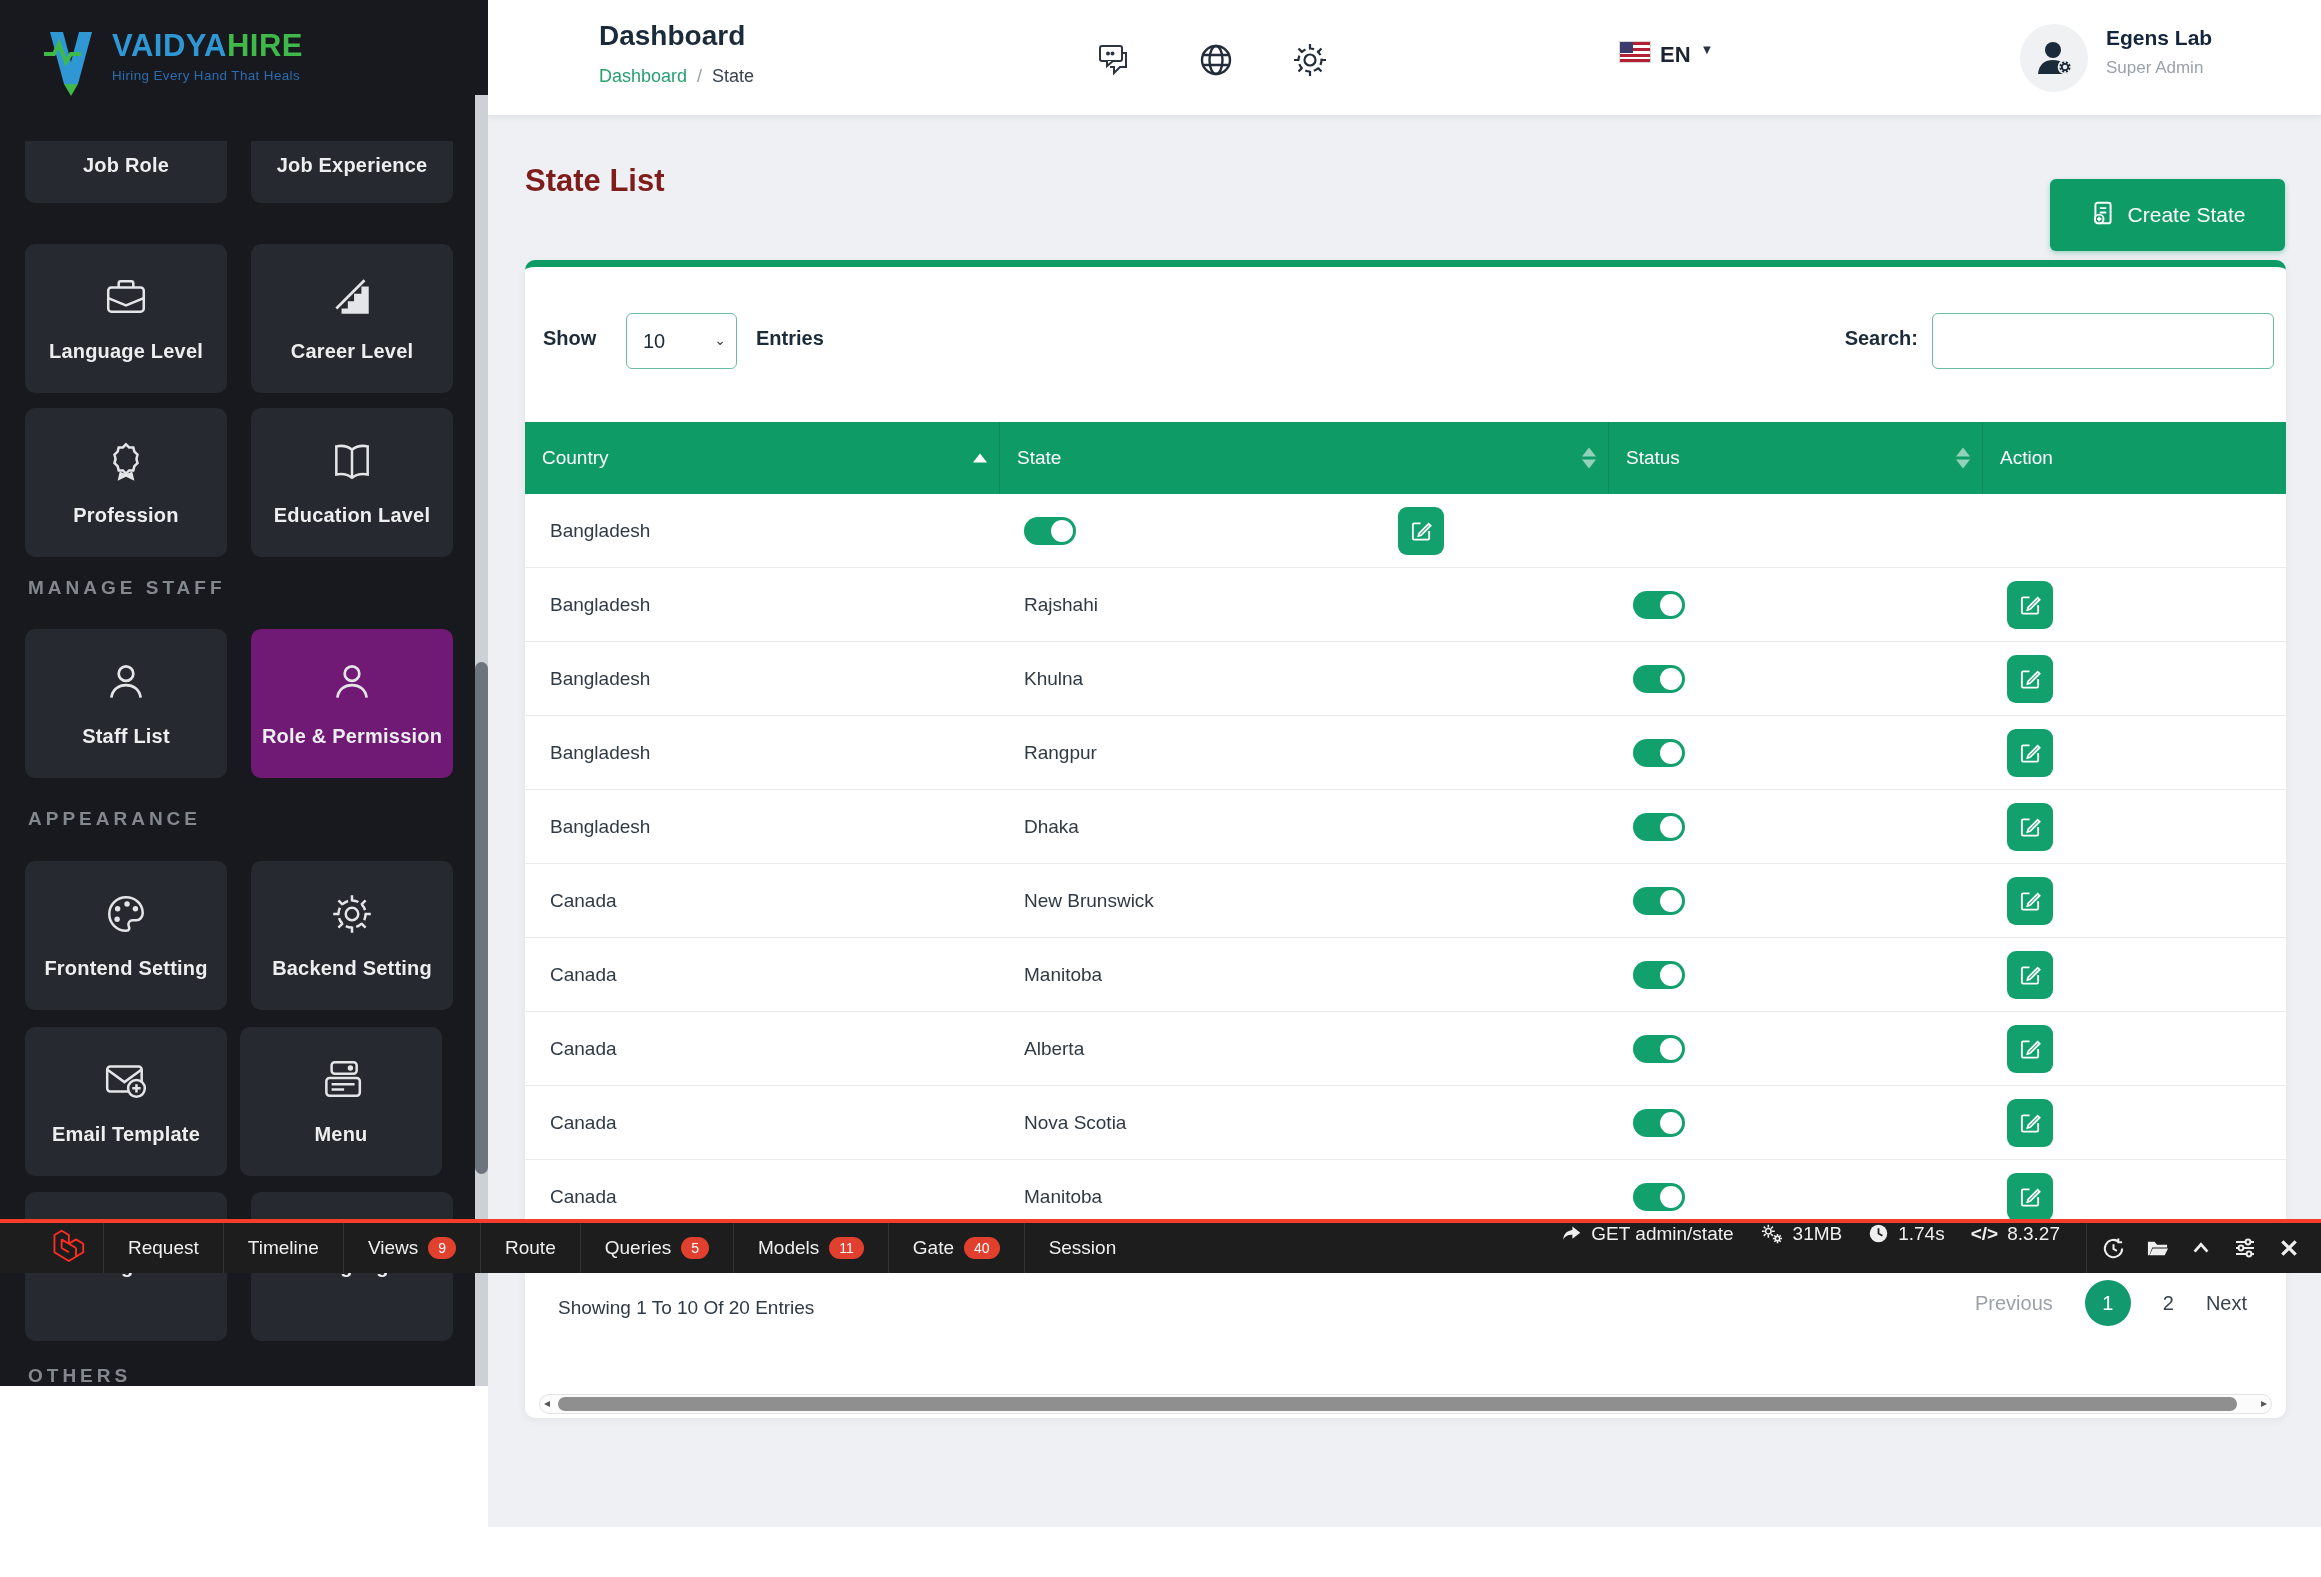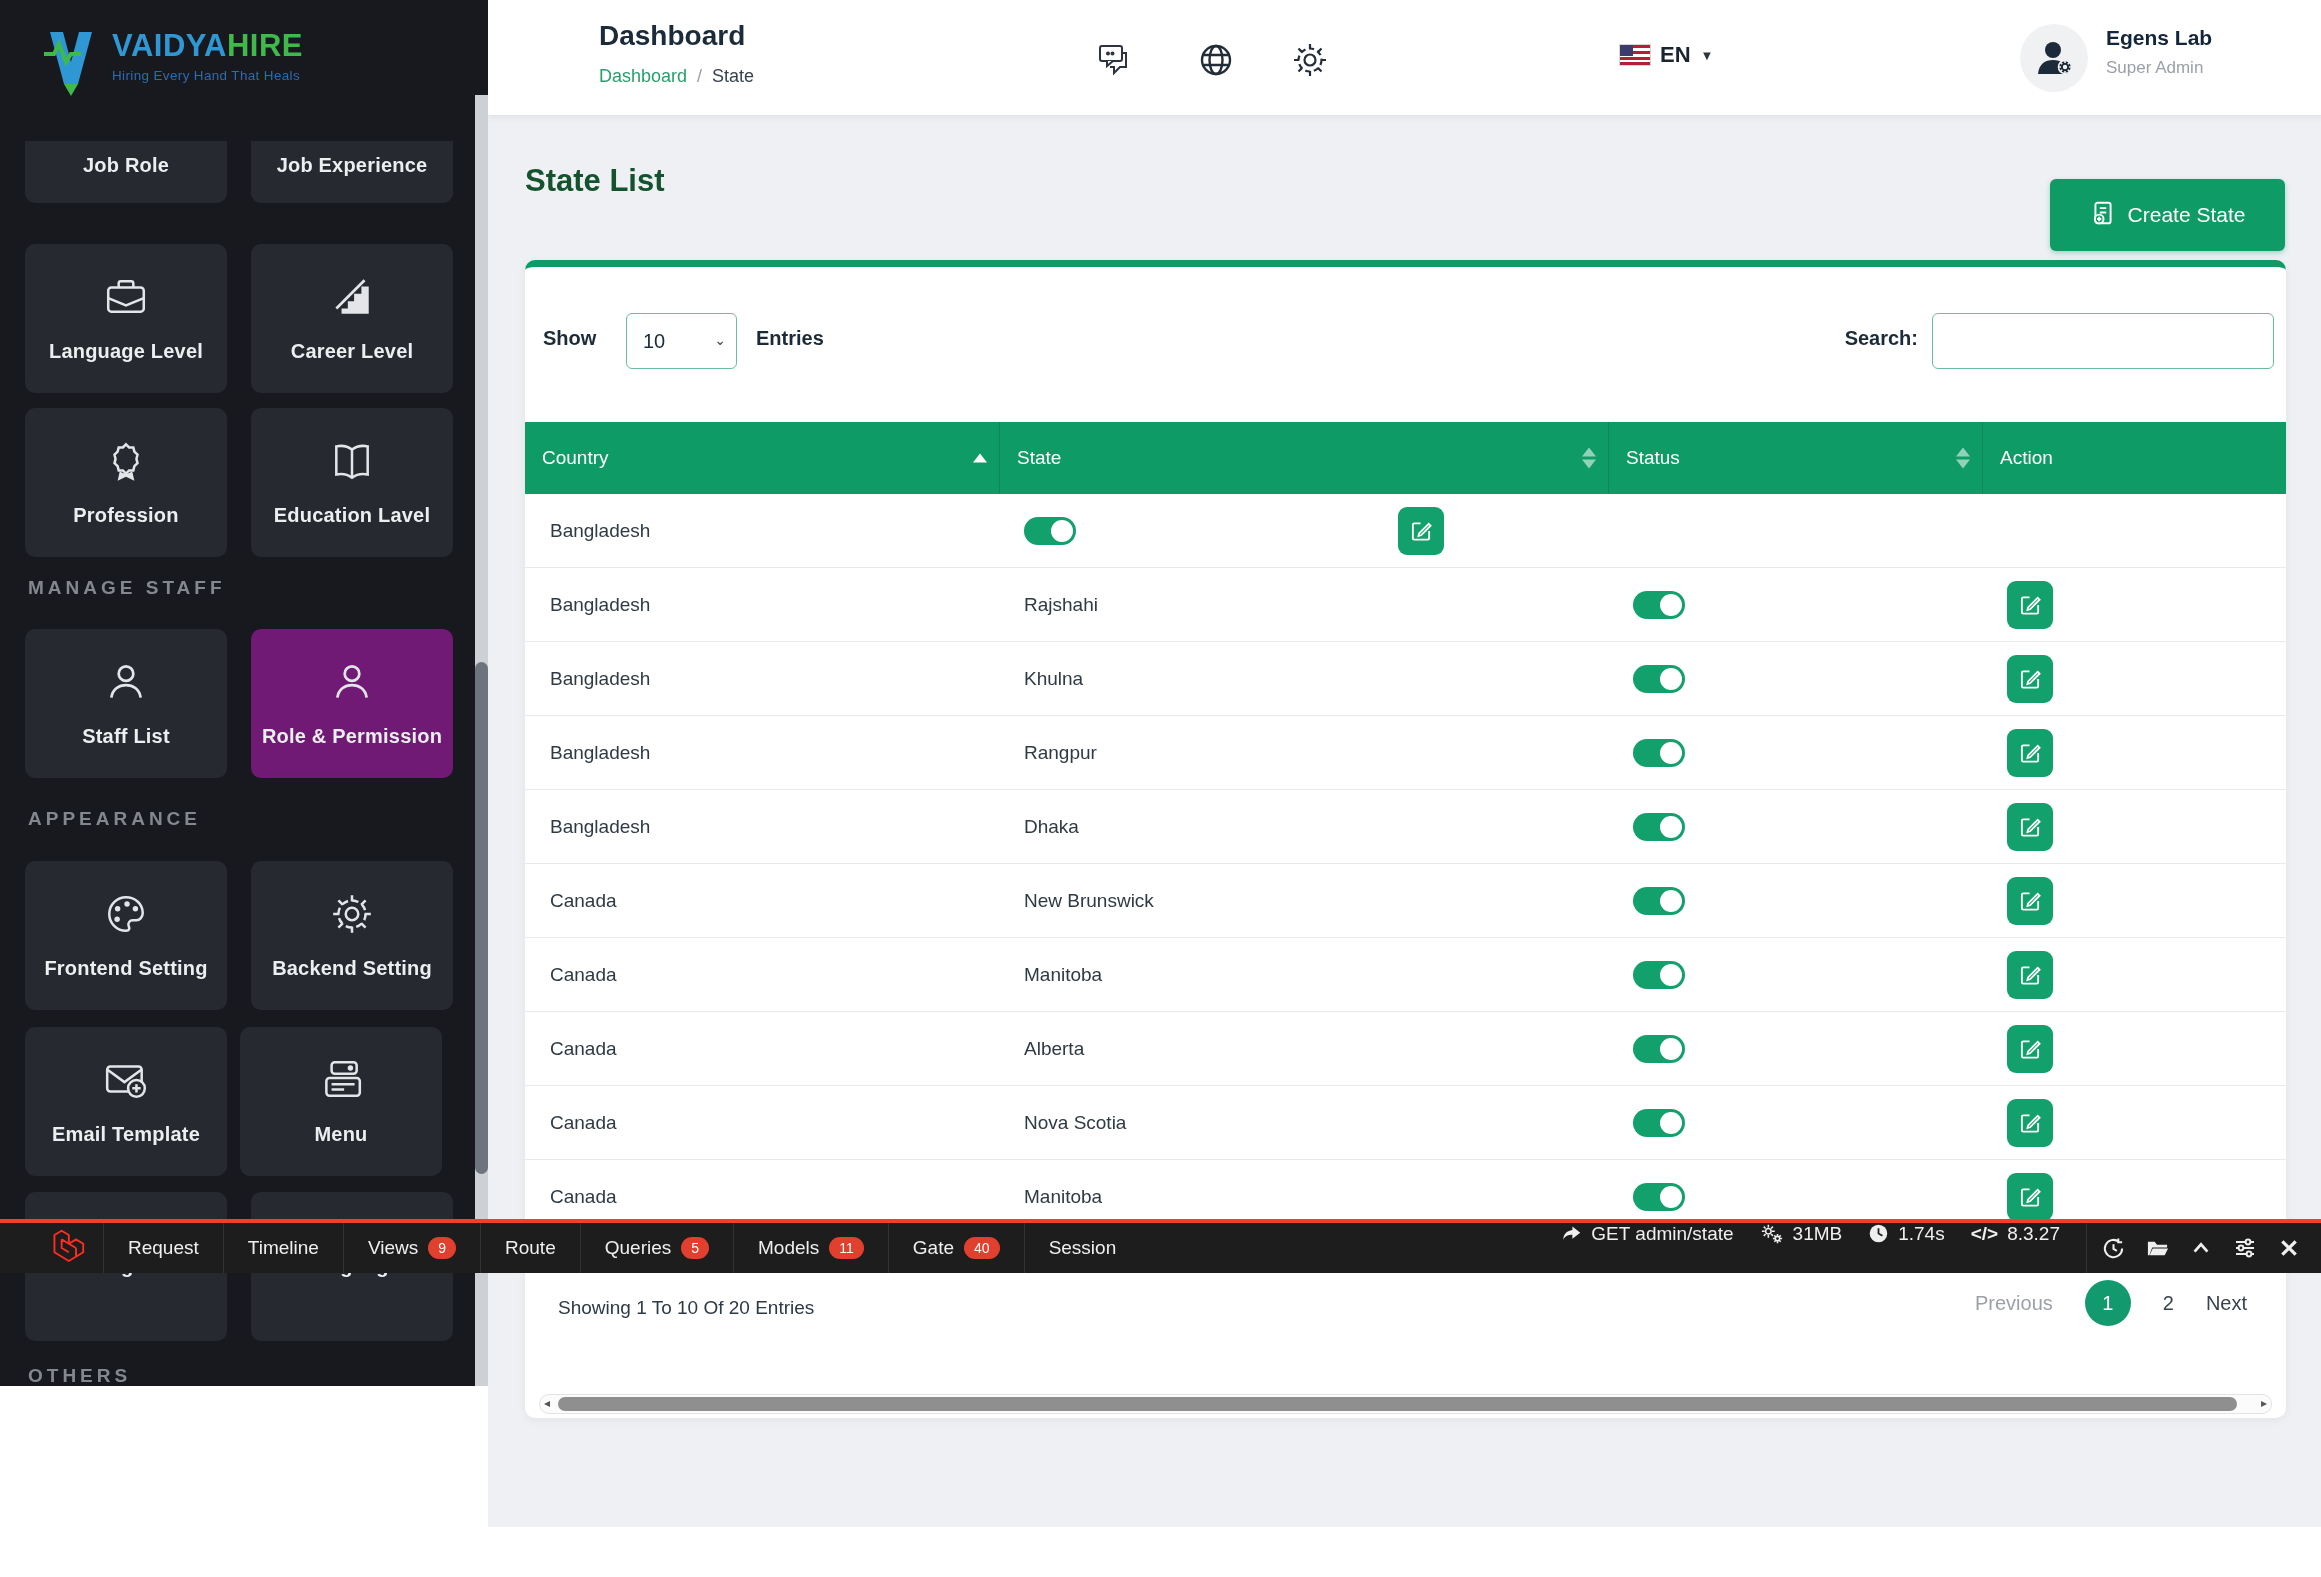--- a/index.html
+++ b/index.html
@@ -25,32 +25,32 @@
   .sec { position:absolute; left:28px; font-size:19px; font-weight:bold; letter-spacing:4px; color:#83888f; z-index:1; }
 
   
   .topbar { position:absolute; left:488px; top:0; width:1834px; height:115px; background:#fff; box-shadow:0 3px 6px rgba(23,25,30,.06); z-index:2; }
   .page-title { position:absolute; left:111px; top:20px; font-size:28px; font-weight:bold; color:#1b2b3a; }
   .crumbs { position:absolute; left:111px; top:66px; font-size:18px; }
   .crumb-home { color:#28a06e; cursor:pointer; }
   .crumb-sep { color:#98a0a8; margin:0 10px; }
   .crumb-cur { color:#39434e; }
   .hicon { position:absolute; top:40px; width:40px; height:40px; cursor:pointer; }
-  .lang { position:absolute; left:1132px; top:42px; display:flex; align-items:center; gap:10px; cursor:pointer; }
+  .lang { position:absolute; left:1132px; top:42px; display:flex; align-items:flex-start; gap:10px; cursor:pointer; }
   .flag { position:relative; width:30px; height:20px; background:repeating-linear-gradient(#b22234 0 2.9px,#fff 2.9px 5.8px); box-shadow:0 0 0 1px #d6d6d6; }
   .flag i { position:absolute; left:0; top:0; width:13px; height:11px; background:#3c3b6e; }
   .lang .code { font-size:22px; font-weight:bold; color:#1b2430; }
   .lang .caret { font-size:13px; color:#2b3440; }
   .avatar { position:absolute; left:1532px; top:24px; width:68px; height:68px; border-radius:50%; background:#f0f1f3; display:flex; align-items:center; justify-content:center; cursor:pointer; }
   .uname { position:absolute; left:1618px; top:26px; font-size:21px; font-weight:bold; color:#14263c; }
   .urole { position:absolute; left:1618px; top:58px; font-size:17px; color:#9aa1a9; }
 
   
   .content { position:absolute; left:488px; top:115px; width:1834px; height:1412px; background:#eef0f4; }
-  .h2 { position:absolute; left:37px; top:48px; font-size:31px; font-weight:bold; color:#14532d; }
+  .h2 { position:absolute; left:37px; top:48px; font-size:31px; font-weight:bold; color:#7f1d1d; }
   .btn-create { position:absolute; left:1562px; top:64px; width:235px; height:72px; background:#0f9b66; border:none; border-radius:6px;
                 color:#fff; font-size:21px; font-family:inherit; display:flex; align-items:center; justify-content:center; gap:12px; cursor:pointer;
                 box-shadow:0 2px 5px rgba(15,155,102,.35); }
   .card { position:absolute; left:37px; top:145px; width:1761px; height:1158px; background:#fff; border-radius:10px;
           border-top:7px solid #0f9b66; box-shadow:0 2px 10px rgba(20,30,40,.06); }
 
   .lblShow { position:absolute; left:18px; top:60px; font-size:20px; font-weight:bold; color:#1b2b3a; }
   .selwrap { position:absolute; left:101px; top:46px; width:111px; height:56px; border:1px solid #69bd9c; border-radius:6px; background:#fff; }
   .selwrap select { width:100%; height:100%; border:none; background:transparent; font-size:20px; font-family:inherit; color:#1b2b3a; padding:0 0 0 16px; appearance:none; -webkit-appearance:none; outline:none; }
   .selwrap .chev { position:absolute; right:10px; top:18px; font-size:14px; color:#444; pointer-events:none; }

